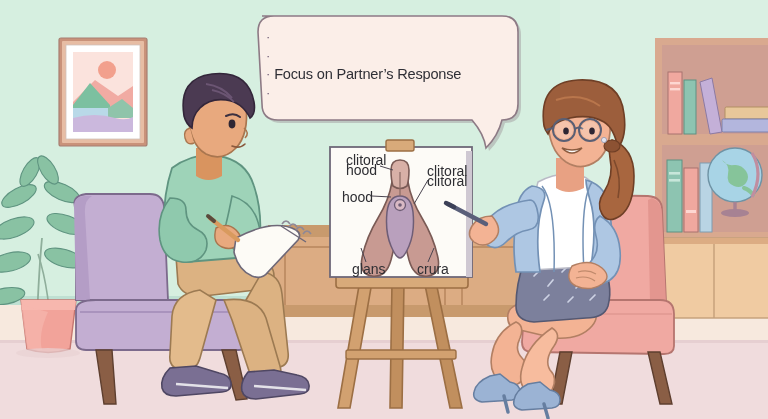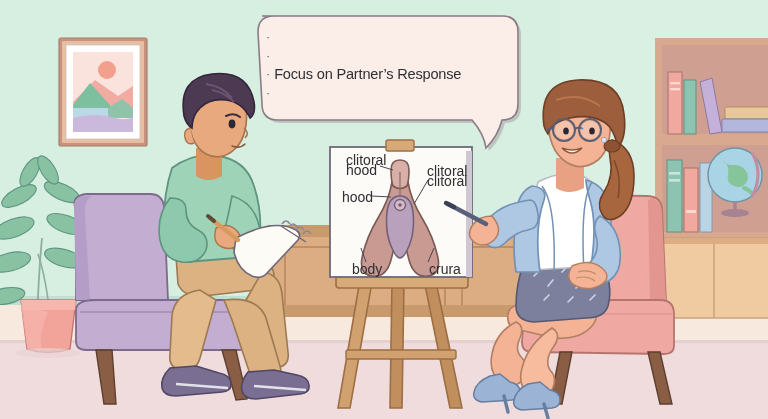--- a/index.html
+++ b/index.html
@@ -45,21 +45,21 @@
     font-size:14px;
     line-height:10.4px;
     color:#2e2e33;
     pointer-events:none;
     white-space:pre-line;
   }
   #label-hood{left:346px;top:155px;text-align:left;}
   #label-glans{left:342px;top:192px;}
   #label-clitoral{left:427px;top:166px;text-align:left;}
   #label-body{left:352px;top:264px;}
-  #label-crura{left:417px;top:264px;margin-left:12px;}
+  #label-crura{left:417px;top:264px;}
 </style>
 </head>
 <body>
 
 <div id="scene">
 
 <svg viewBox="0 0 768 419" xmlns="http://www.w3.org/2000/svg">
   <defs>
     <clipPath id="clipScene">
           <rect x="0" y="0" width="768" height="419"></rect>
@@ -399,16 +399,16 @@
   <div class="bullet-line">
     <span class="bullet-dot">·</span>
   </div>
 </div>
 
 <div class="diag-label" id="label-hood">clitoral
 hood</div>
 <div class="diag-label" id="label-glans">hood</div>
 <div class="diag-label" id="label-clitoral">clitoral
 clitoral</div>
-<div class="diag-label" id="label-body">body</div>
+<div class="diag-label" id="label-body">glans</div>
 <div class="diag-label" id="label-crura">crura</div>
 
 </div>
 
 </body></html>

